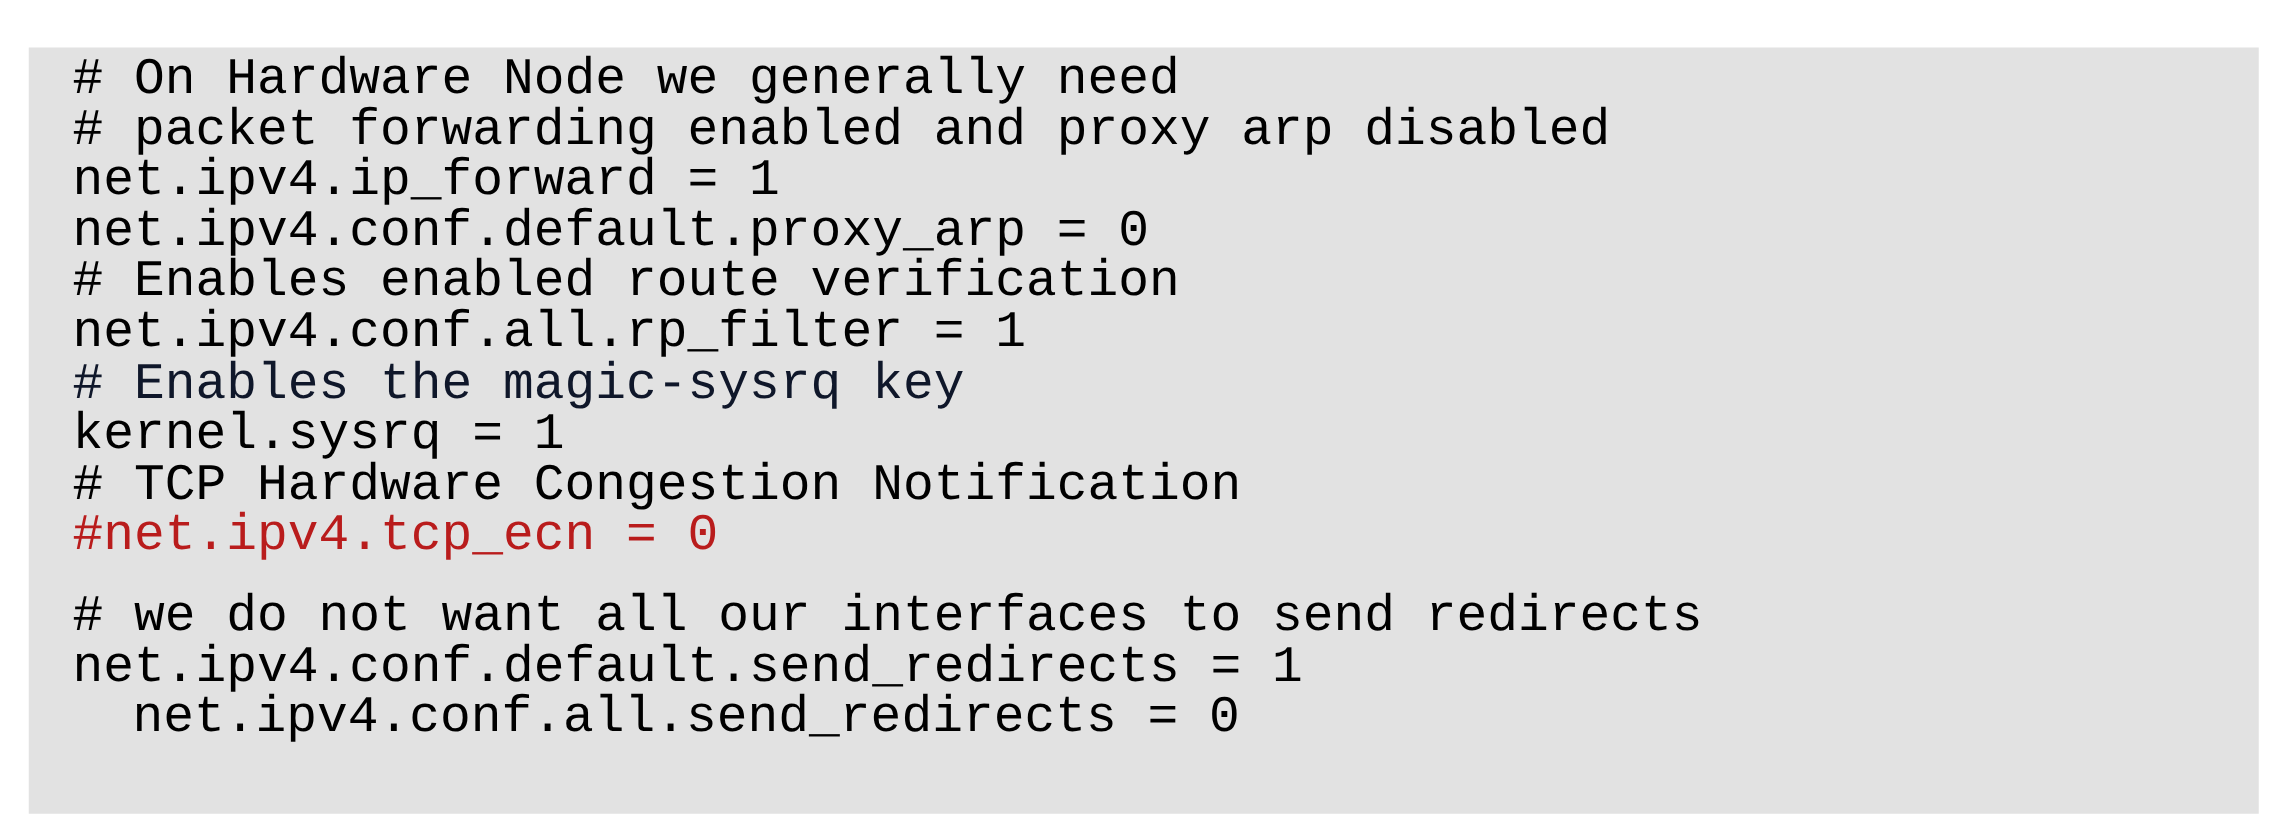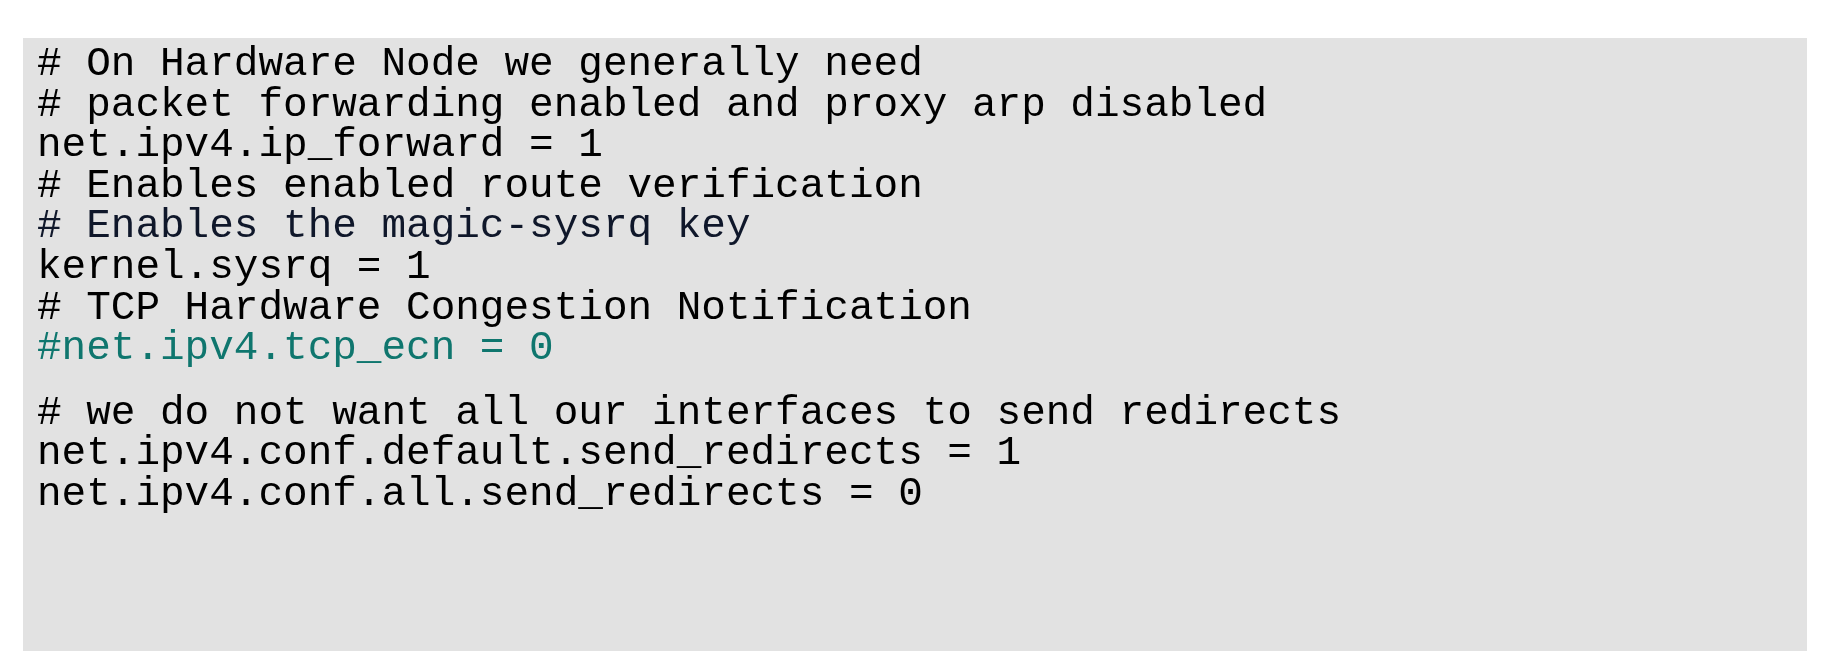--- a/index.html
+++ b/index.html
@@ -18,42 +18,44 @@
     background: #ffffff;
   }
   .code-block {
     position: absolute;
     left: 23px;
     top: 38px;
     width: 1784px;
     height: 613px;
     background: #e2e2e2;
     box-sizing: border-box;
-    padding: 6px 0 0 14px;
+    padding: 6px 0 0 35px;
   }
   .code-line {
     white-space: pre;
     font-family: "Liberation Mono", "DejaVu Sans Mono", monospace;
     font-size: 41px;
     line-height: 40.6px;
     height: 40.6px;
     color: #000000;
     letter-spacing: 0;
   }
 </style>
 </head>
 <body>
 
 <div class="page">
   <div class="code-block" style="background: rgb(226, 226, 226);">
     <div class="code-line" style="color: rgb(0, 0, 0);"># On Hardware Node we generally need</div>
     <div class="code-line" style="color: rgb(0, 0, 0);"># packet forwarding enabled and proxy arp disabled</div>
     <div class="code-line" style="color: rgb(0, 0, 0);">net.ipv4.ip_forward = 1</div>
+    <div class="code-line" style="color: rgb(0, 0, 0);">net.ipv4.conf.default.proxy_arp = 0</div>
     <div class="code-line" style="color: rgb(0, 0, 0);"># Enables enabled route verification</div>
+    <div class="code-line" style="color: rgb(0, 0, 0);">net.ipv4.conf.all.rp_filter = 1</div>
     <div class="code-line" style="color: #0f172a;"># Enables the magic-sysrq key</div>
     <div class="code-line" style="color: rgb(0, 0, 0);">kernel.sysrq = 1</div>
     <div class="code-line" style="color: rgb(0, 0, 0);"># TCP Hardware Congestion Notification</div>
-    <div class="code-line" style="color: #0f766e;">#net.ipv4.tcp_ecn = 0</div>
+    <div class="code-line" style="color: #b91c1c;">#net.ipv4.tcp_ecn = 0</div>
     <div class="code-line" style="color: #000000; margin-top: 24px;"># we do not want all our interfaces to send redirects</div>
     <div class="code-line" style="color: rgb(0, 0, 0);">net.ipv4.conf.default.send_redirects = 1</div>
-    <div class="code-line" style="color: rgb(0, 0, 0);">net.ipv4.conf.all.send_redirects = 0</div>
+    <div class="code-line" style="color: rgb(0, 0, 0); margin-left: 48px;">net.ipv4.conf.all.send_redirects = 0</div>
   </div>
 </div>
 
 </body></html>

